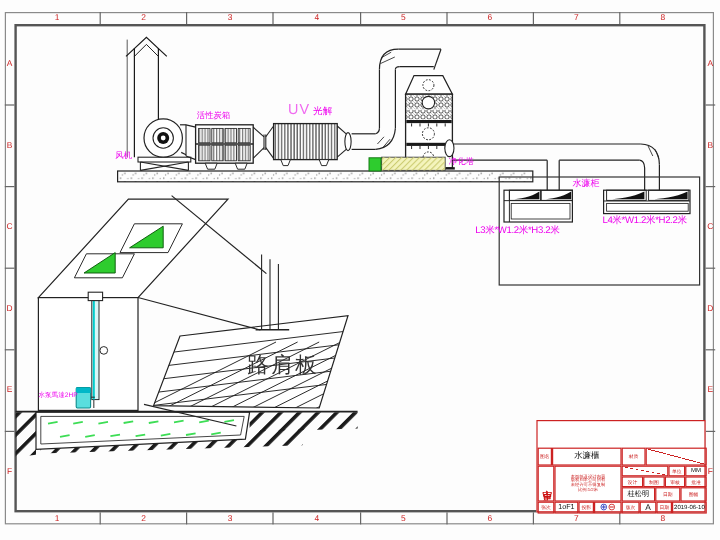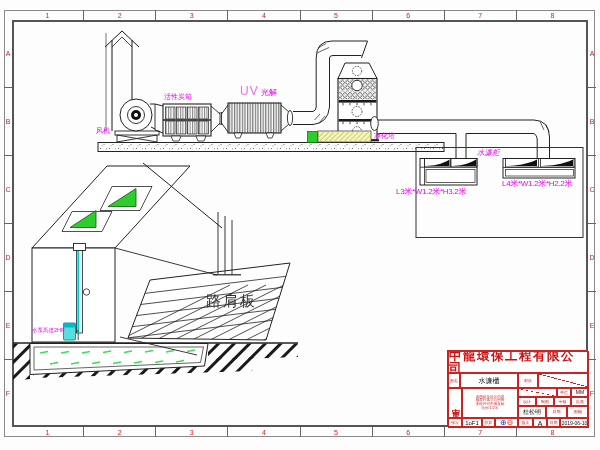--- a/index.html
+++ b/index.html
@@ -21,25 +21,25 @@
   #band-left{left:4px;top:20px;width:8px;height:407px;}
   #band-right{left:588px;top:20px;width:8px;height:407px;}
   svg{position:absolute;left:0;top:0;}
   
   .lbl{position:absolute;color:#ee00ee;white-space:nowrap;line-height:1;}
   .lbl-fan{left:96px;top:127px;font-size:7px;}
   .lbl-carbon{left:164px;top:93px;font-size:7px;}
   .lbl-uv{left:240px;top:85px;font-size:8px;}
   .lbl-uv .big{font-size:12px;color:#f06af0;letter-spacing:1px;}
   .lbl-tower{left:374px;top:132px;font-size:7px;}
-  .lbl-cab{left:477px;top:149px;font-size:7.5px;font-style:italic;}
+  .lbl-cab{left:477px;top:149px;font-size:7.5px;}
   .lbl-dims-l{left:396px;top:188px;font-size:8px;letter-spacing:-0.3px;}
   .lbl-dims-r{left:502px;top:180px;font-size:8px;letter-spacing:-0.3px;}
   .lbl-pump{left:32px;top:328px;font-size:5.5px;}
-  .lbl-walk{position:absolute;left:206px;top:292px;font-size:15px;color:#333;letter-spacing:2px;white-space:nowrap;}
+  .lbl-walk{position:absolute;left:206px;top:292px;font-size:18px;color:#333;letter-spacing:2px;white-space:nowrap;}
   
   #tblock{position:absolute;left:447px;top:350px;width:141px;height:77px;border:1.5px solid #cc2222;box-sizing:border-box;background:#fff;color:#cc2222;}
   #tblock .tcell{position:absolute;box-sizing:border-box;border:0.5px solid #cc2222;display:flex;align-items:center;justify-content:center;overflow:hidden;line-height:1;}
   .company{font-family:"Liberation Serif","DejaVu Serif",serif;font-weight:bold;font-size:12.5px;letter-spacing:1.5px;color:#cc1111;}
   .blacktxt{color:#111;}
   .tiny{font-size:4px;}
   .micro{font-size:3.6px;line-height:1.25;text-align:center;}
   .diag{background:linear-gradient(to top right,transparent 48.5%,#cc2222 48.5%,#cc2222 51.5%,transparent 51.5%);}
   .vstack{writing-mode:vertical-rl;font-weight:bold;font-size:8px;letter-spacing:2px;color:#cc1111;}
   .sym-blue{color:#2233bb;font-size:8px;}
@@ -345,21 +345,20 @@
   <div class="lbl lbl-carbon">活性炭箱</div>
   <div class="lbl lbl-uv"><span class="big">UV</span> <span>光解</span></div>
   <div class="lbl lbl-tower">净化塔</div>
   <div class="lbl lbl-cab">水濂柜</div>
   <div class="lbl lbl-dims-l">L3米*W1.2米*H3.2米</div>
   <div class="lbl lbl-dims-r">L4米*W1.2米*H2.2米</div>
   <div class="lbl lbl-pump">水泵馬達2HP</div>
   <div class="lbl-walk">路肩板</div>
 
   <div id="tblock">
-    <div class="tcell company" style="left:0;top:0;width:141px;height:22px;">中龍環保工程有限公司</div>
     <div class="tcell tiny" style="left:0;top:22px;width:12px;height:15px;">图名</div>
     <div class="tcell blacktxt" style="left:12px;top:22px;width:58px;height:15px;font-size:7px;">水濂櫃</div>
     <div class="tcell tiny" style="left:70px;top:22px;width:20px;height:15px;">材质</div>
     <div class="tcell diag" style="left:90px;top:22px;width:51px;height:15px;"></div>
 
     <div class="tcell" style="left:0;top:37px;width:14px;height:30px;">
         <span class="vstack">审定</span>
       </div>
     <div class="tcell micro" style="left:14px;top:37px;width:56px;height:30px;flex-direction:column;">
       <span>本图纸及设计内容</span>

